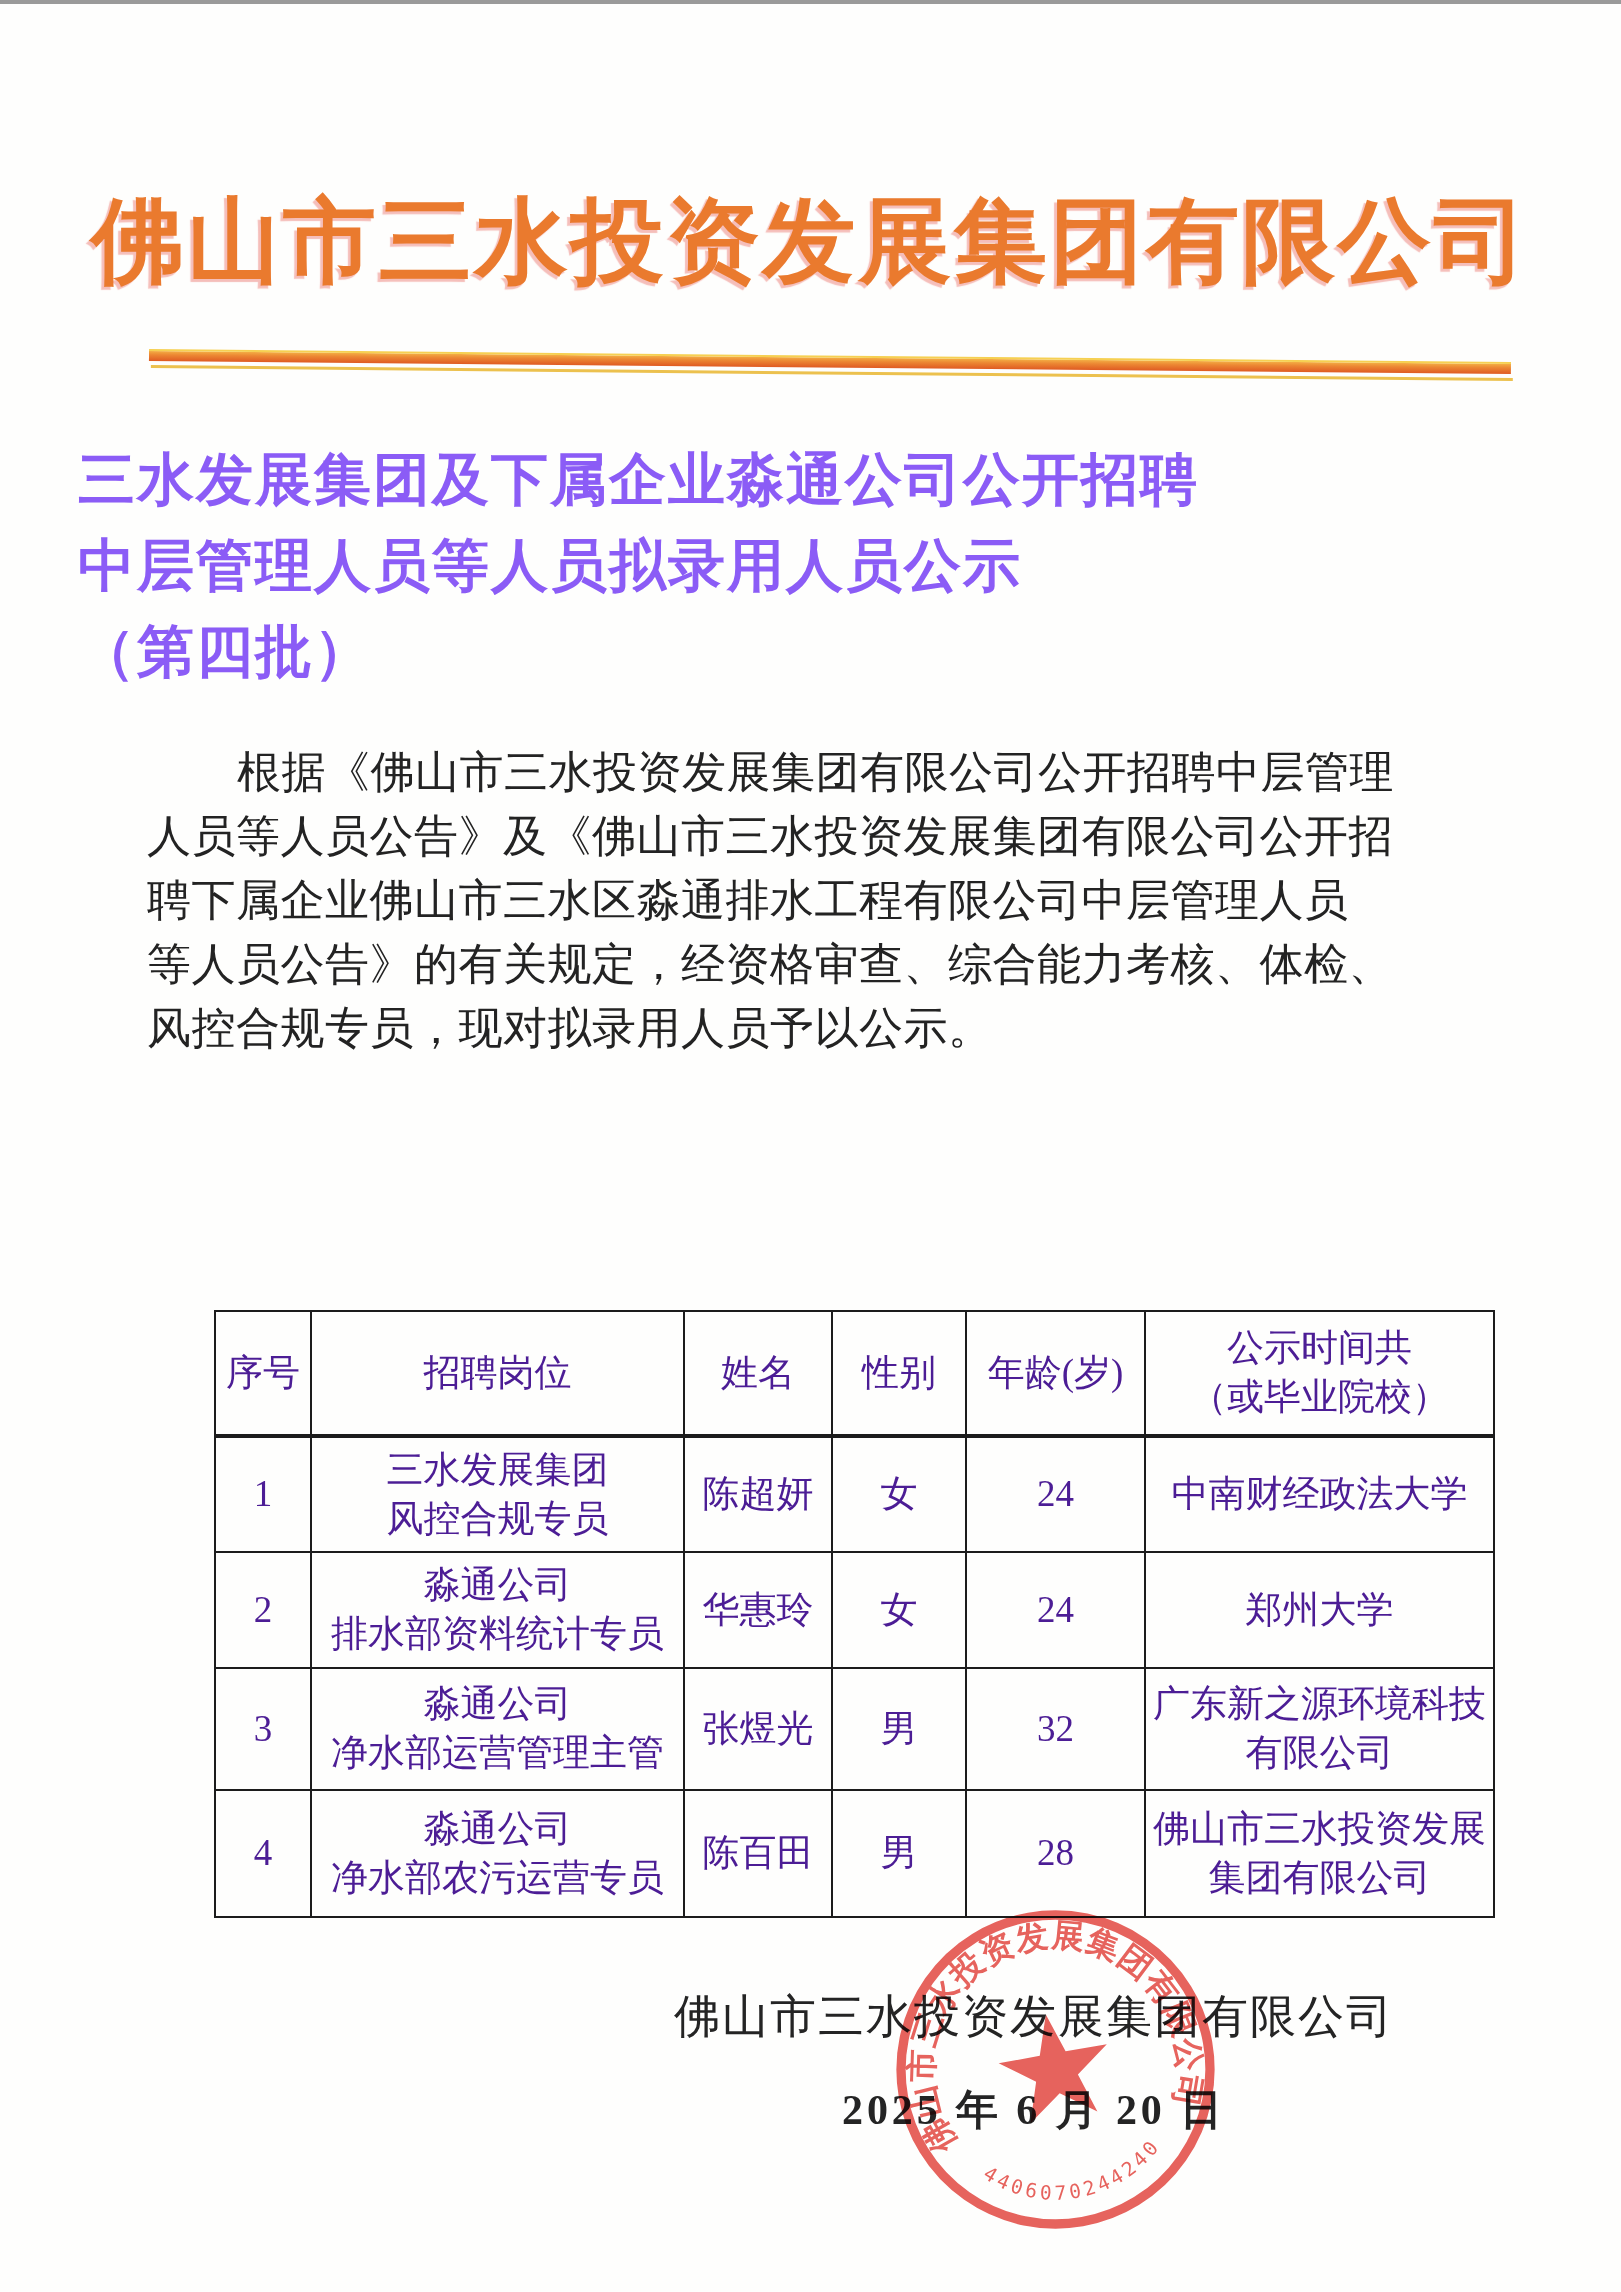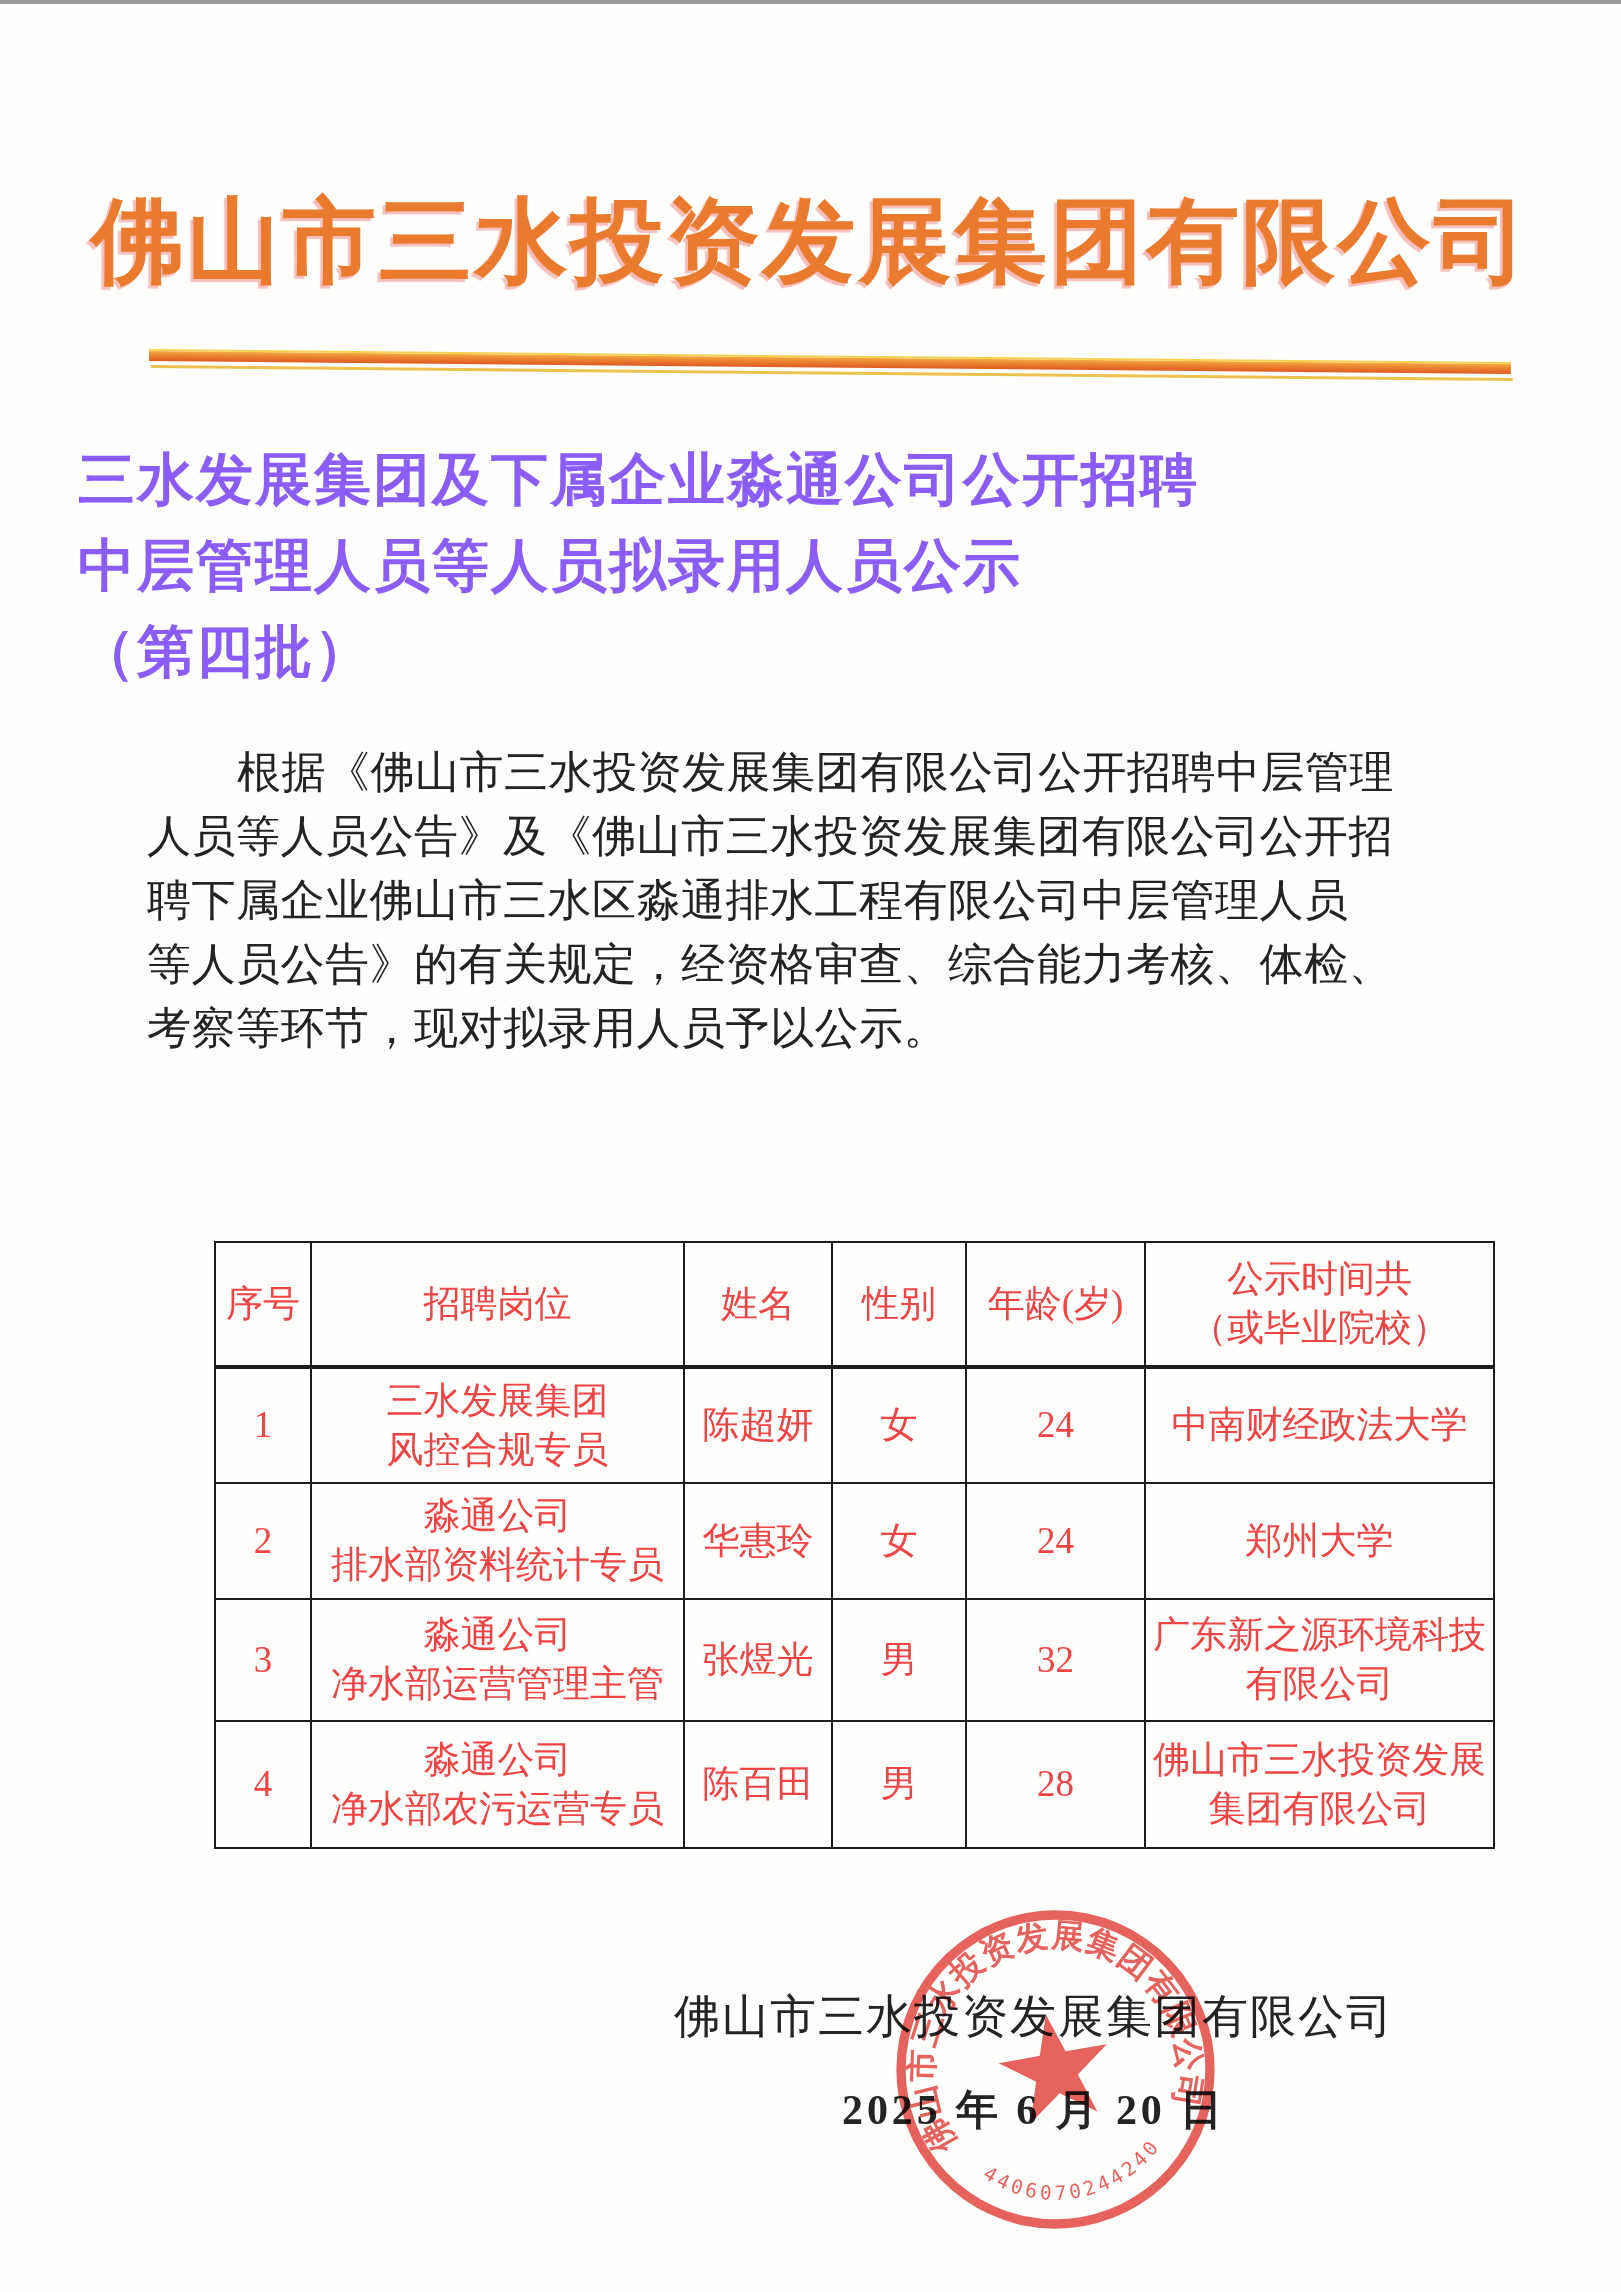--- a/index.html
+++ b/index.html
@@ -47,26 +47,26 @@
   .body-text{
     position:absolute;top:737px;left:147px;width:1339px;
     font-size:44px;line-height:64px;
     letter-spacing:0.5px;
     color:#232323;
     white-space:nowrap;
   }
   .body-text .indent{ text-indent:90px; }
   
   .roster{
-    position:absolute;top:1237px;left:214px;
+    position:absolute;top:1306px;left:214px;
     border-collapse:collapse;
     table-layout:fixed;
     width:1280px;
     font-size:37px;
-    color:#ef4444;
+    color:#4c1d95;
   }
   .roster td,.roster th{
     border:2.9px solid #1c1c1c;
     text-align:center;
     vertical-align:middle;
     font-weight:normal;
     padding:3.9px 5.9px;
     line-height:1.32;
   }
   .roster thead th{border-bottom-width:4.9px;}
@@ -120,21 +120,21 @@
     <div>中层管理人员等人员拟录用人员公示</div>
     <div>（第四批）</div>
   </div>
 
   <div class="body-text">
     <div>
       <div class="indent">根据《佛山市三水投资发展集团有限公司公开招聘中层管理</div>
       <div>人员等人员公告》及《佛山市三水投资发展集团有限公司公开招</div>
       <div>聘下属企业佛山市三水区淼通排水工程有限公司中层管理人员</div>
       <div>等人员公告》的有关规定，经资格审查、综合能力考核、体检、</div>
-      <div>考察等环节，现对拟录用人员予以公示。</div>
+      <div>风控合规专员，现对拟录用人员予以公示。</div>
     </div>
   </div>
 
   <table class="roster">
     <colgroup>
       <col class="col-no">
         <col class="col-pos">
         <col class="col-name">
       <col class="col-sex">
         <col class="col-age">

